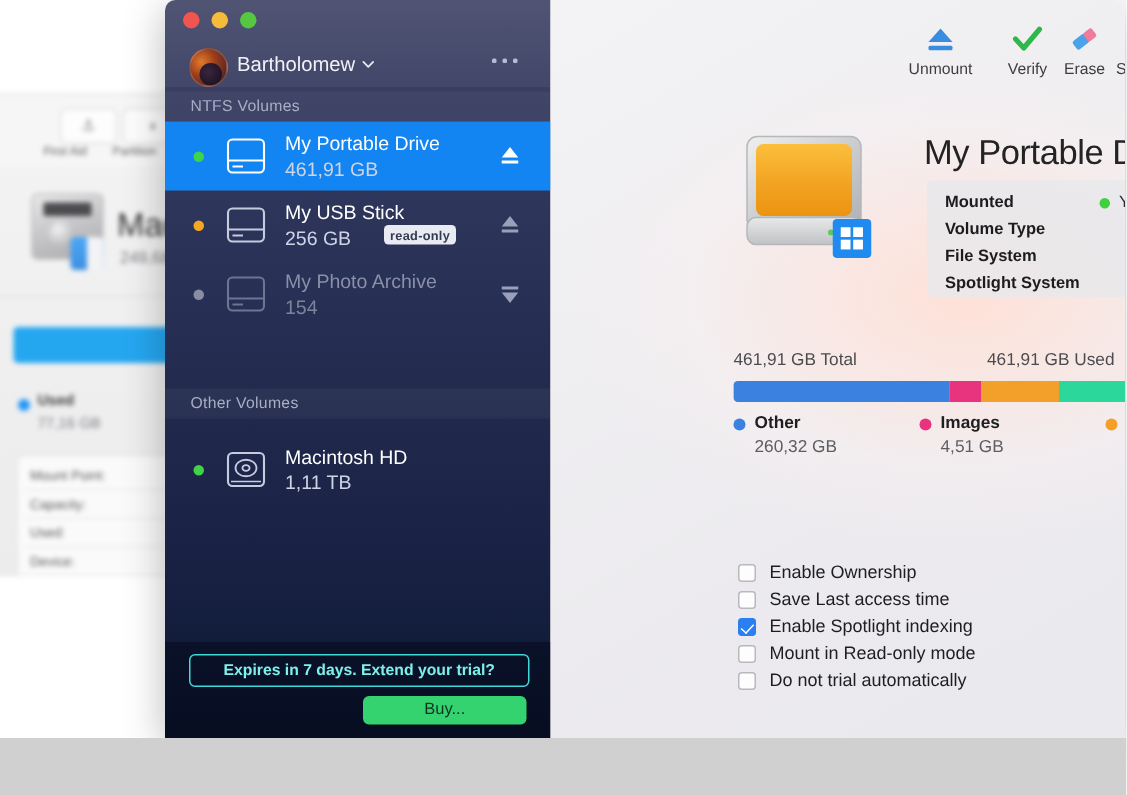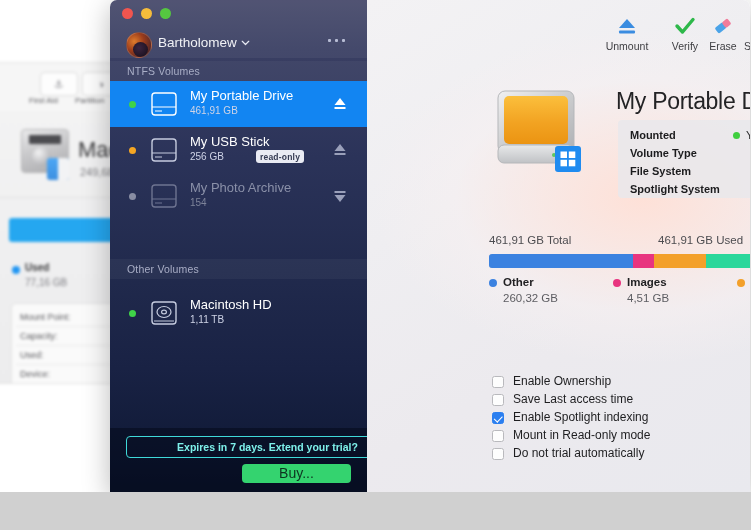--- a/index.html
+++ b/index.html
@@ -97,35 +97,35 @@
   .vol.v1{top:127px;}
   .vol.v2{top:173px;}
   .vol.v3{top:219px;}
   .vol.v4{top:290px;}
 
   .vdot{position:absolute;left:19px;top:20px;width:7px;height:7px;border-radius:50%;}
   .vdot.green{background:#3fd348;} .vdot.orange{background:#f5a623;} .vdot.gray{background:#888da3;}
 
   .vicon{position:absolute;left:38px;top:10px;width:32px;height:26px;}
   .vname{position:absolute;left:80px;top:7px;font-size:13px;color:#fff;white-space:nowrap;}
-  .vsize{position:absolute;left:80px;top:24px;font-size:10px;color:#ced3e6;white-space:nowrap;}
+  .vsize{position:absolute;left:80px;top:24px;font-size:13px;color:#ced3e6;white-space:nowrap;}
   .vol.v2 .vname{color:#8a90a8;} .vol.v2 .vsize{color:#7d8399;}
   .badge{position:absolute;left:146px;top:23px;background:#e9ebf3;color:#343a52;
     font-size:8.5px;font-weight:bold;border-radius:3px;padding:1.5px 4px;letter-spacing:.2px;}
   .vact{position:absolute;left:222px;top:14px;width:16px;height:18px;}
 
   
   .trial{position:absolute;left:0;top:428px;width:257px;height:64px;background:rgba(4,10,26,.55);}
   .trialbtn{position:absolute;left:16px;top:8px;width:225px;height:20px;
     border:1px solid #3fd9d9;border-radius:4px;background:transparent;
-    color:#7ef0ea;font-size:10.5px;font-weight:bold;text-align:center;line-height:20px;padding-left:28px;}
+    color:#7ef0ea;font-size:10.5px;font-weight:bold;text-align:center;line-height:20px;}
   .actbtn{position:absolute;left:16px;top:36px;width:104px;height:19px;border-radius:4px;
     background:#66f2e0;color:#12303a;font-size:11px;text-align:center;line-height:19px;}
   .buybtn{position:absolute;left:132px;top:36px;width:109px;height:19px;border-radius:4px;
-    background:#34d36f;color:#0e3320;font-size:14px;text-align:center;line-height:19px;}
+    background:#34d36f;color:#0e3320;font-size:11px;text-align:center;line-height:19px;}
 
   
   .content{
     position:absolute;left:257px;top:0;width:383px;height:492px;
     background:
       radial-gradient(340px 210px at 72% 40%, rgba(255,224,214,.95) 0%, rgba(247,240,241,.55) 55%, rgba(240,240,244,0) 80%),
       linear-gradient(150deg,#f3f2f4 0%,#efeef1 35%,#eceaee 65%,#e9e9ee 100%);
   }
   .toolbar{position:absolute;left:0;top:0;width:383px;height:58px;}
   .tbitem{position:absolute;top:14px;width:56px;text-align:center;}

